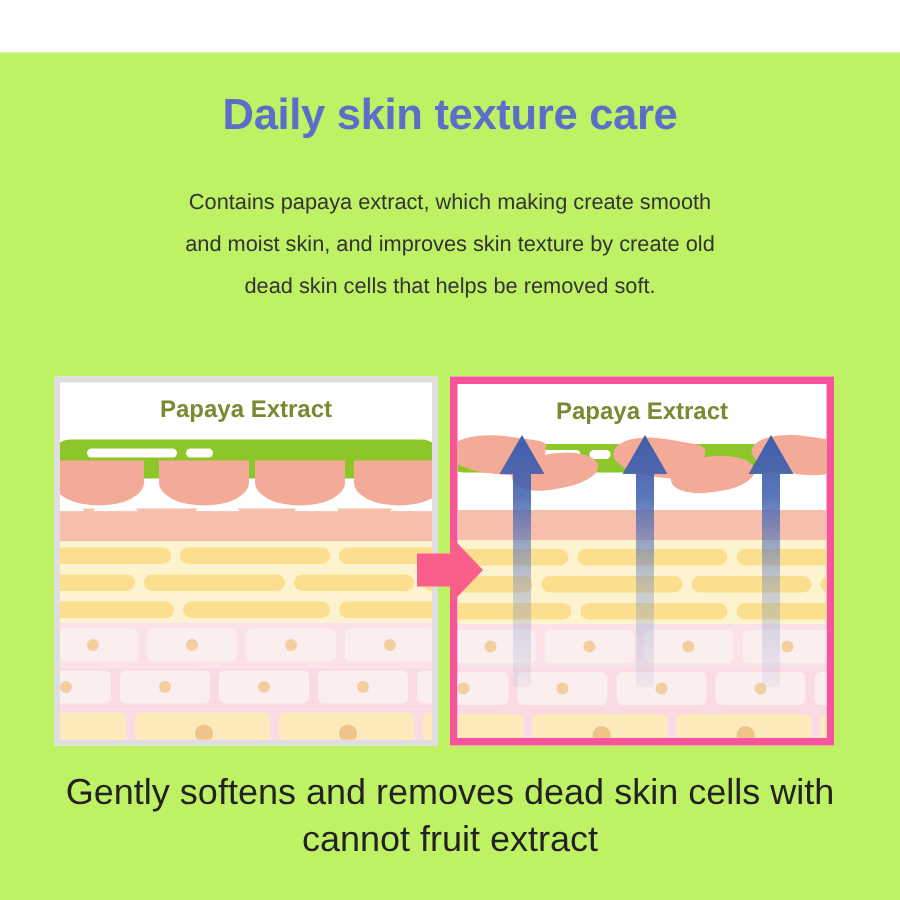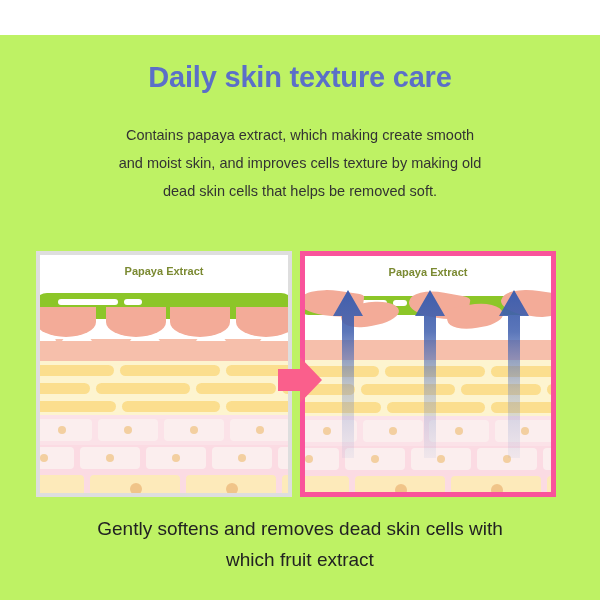--- a/index.html
+++ b/index.html
@@ -74,21 +74,21 @@
     inset: 0;
     overflow: hidden;
   }
 
   .extract-label {
     position: absolute;
     top: 10px;
     left: 0;
     width: 100%;
     text-align: center;
-    font-size: 11px;
+    font-size: 16px;
     font-weight: 600;
     color: #7b8a32;
     z-index: 6;
   }
 
   
   .green-layer {
     position: absolute;
     left: -6px;
     width: calc(100% + 12px);
@@ -174,36 +174,36 @@
     z-index: 10;
   }
 
   
   .caption {
     position: absolute;
     top: 478px;
     left: 0;
     width: 600px;
     text-align: center;
-    font-size: 19px;
+    font-size: 24px;
     line-height: 31px;
     color: #222222;
   }
   .caption .ln { display: block; }
 </style>
 </head>
 <body>
 
 <div class="page">
 
   <div class="title">Daily skin texture care</div>
 
   <div class="subtitle">
     <span class="ln">Contains papaya extract, which making create smooth</span>
-    <span class="ln">and moist skin, and improves cells texture by making old</span>
+    <span class="ln">and moist skin, and improves skin texture by create old</span>
     <span class="ln">dead skin cells that helps be removed soft.</span>
   </div>
 
   <div class="diagram">
 
     <div class="panel panel-left">
       <div class="panel-inner">
 
         <div class="extract-label">Papaya Extract</div>
 
@@ -363,16 +363,16 @@
             </linearGradient>
           </defs>
           <polygon points="15,0 30,26 21,26 21,168 9,168 9,26 0,26" fill="url(#ag3)"></polygon>
         </svg>
       </div>
     </div>
   </div>
 
   <div class="caption">
     <span class="ln">Gently softens and removes dead skin cells with</span>
-    <span class="ln">which fruit extract</span>
+    <span class="ln">cannot fruit extract</span>
   </div>
 
 </div>
 
 </body></html>

